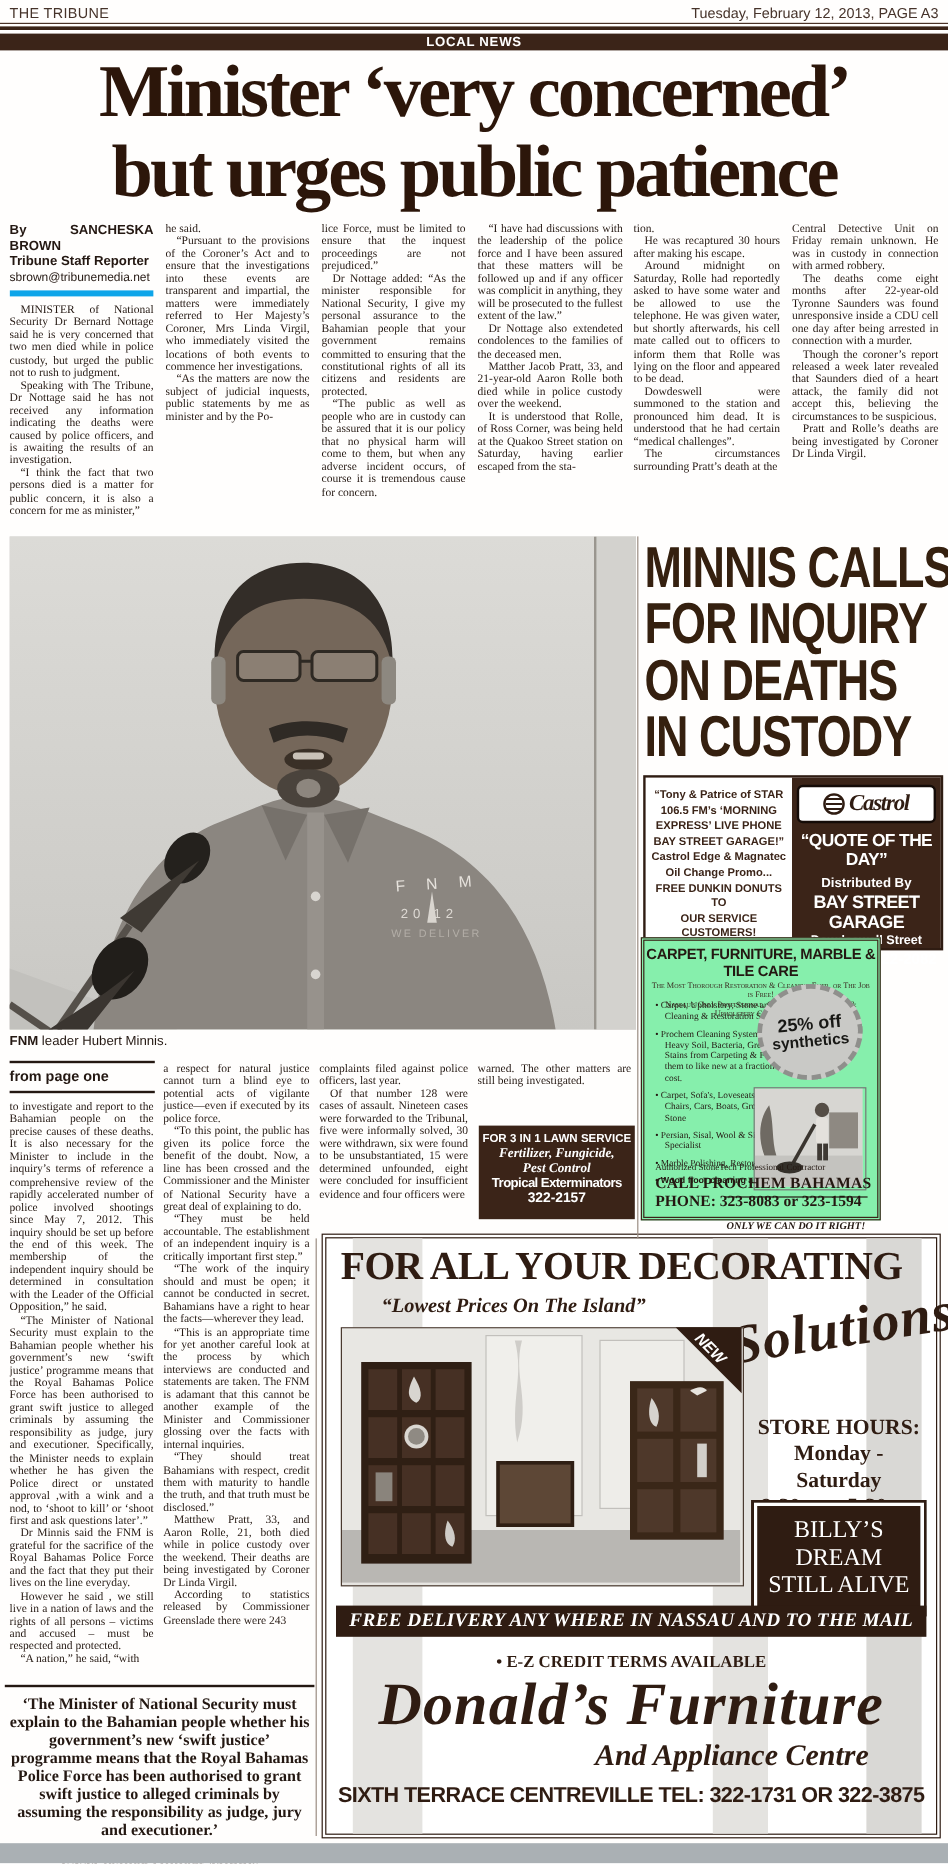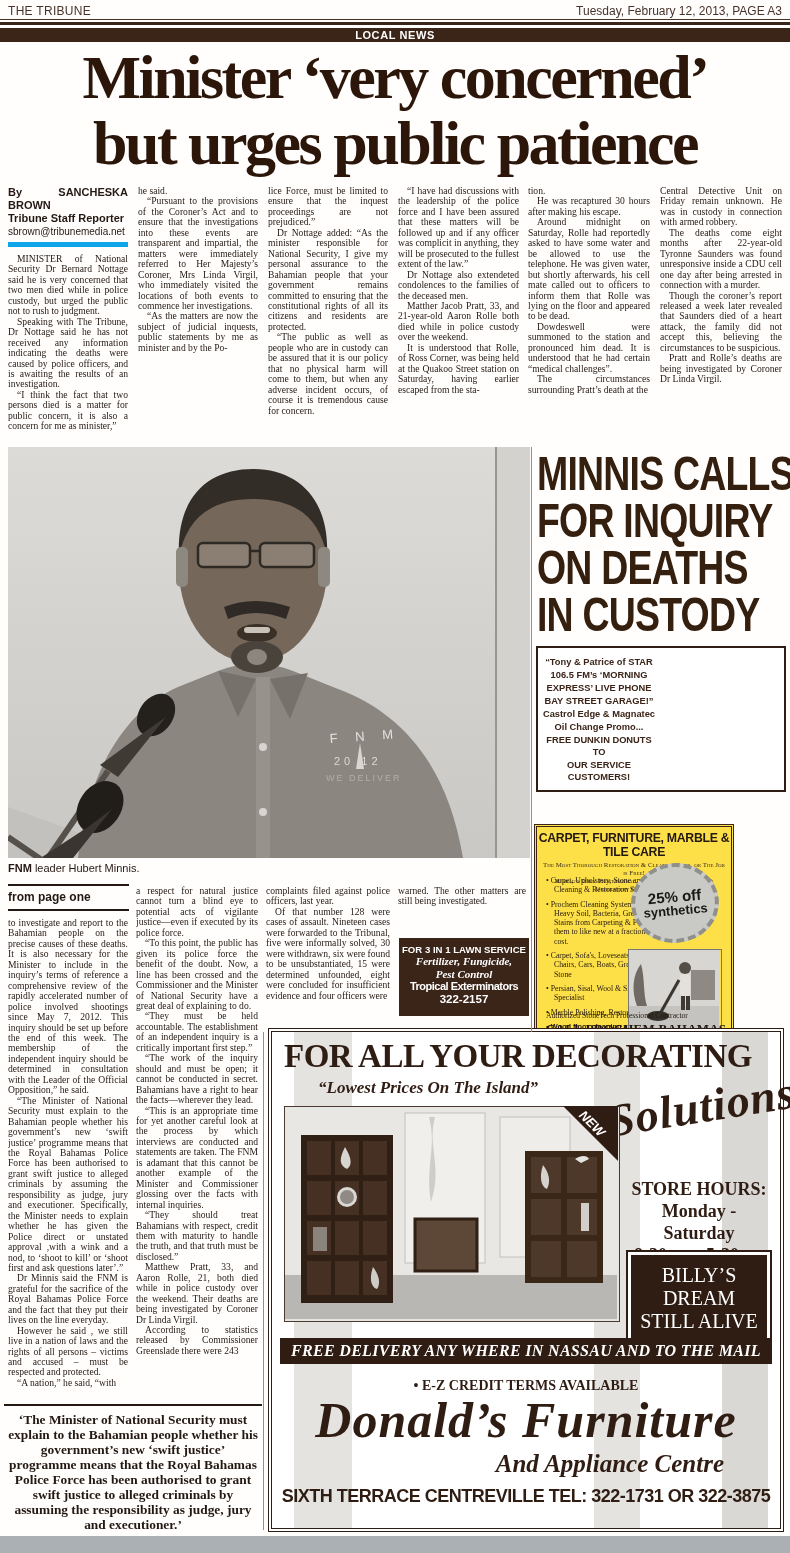--- a/index.html
+++ b/index.html
@@ -60,21 +60,21 @@
   #castrol-logo .circ{width:18px;height:18px;border-radius:50%;border:2px solid #2f1c12;box-sizing:border-box;
     background:repeating-linear-gradient(#fff 0 2px,#2f1c12 2px 4px);}
   #castrol-logo .wordmark{font:bold italic 19px "Liberation Serif",serif;color:#2f1c12;letter-spacing:-1px;}
   .cr-quote{font:bold 14.5px/16px "Liberation Sans",sans-serif;letter-spacing:-.5px;margin-top:7px;}
   .cr-dist{font:bold 11px/14px "Liberation Sans",sans-serif;margin-top:4px;}
   .cr-garage{font:bold 15px/16px "Liberation Sans",sans-serif;letter-spacing:-.5px;margin-top:2px;}
   .cr-street{font:bold 10.5px/12px "Liberation Sans",sans-serif;margin-top:1px;}
   .cr-phones{font:bold 12.5px/15px "Liberation Sans",sans-serif;margin-top:2px;}
 
   
-  #carpet-ad{left:534px;top:824px;width:200px;height:236px;border:3px double #3b2418;background:#fde047;box-sizing:border-box;}
+  #carpet-ad{left:534px;top:781px;width:200px;height:236px;border:3px double #3b2418;background:#86efac;box-sizing:border-box;}
   .carpet-title{text-align:center;font:bold 12.3px "Liberation Sans",sans-serif;color:#241812;margin-top:4px;letter-spacing:-.3px;}
   .carpet-sub{text-align:center;font:6.9px/8px "Liberation Serif",serif;font-variant:small-caps;color:#3a2a20;margin-top:2px;padding:0 6px;}
   #carpet-bullets{position:absolute;left:9px;top:49px;width:152px;font:7.8px/9.3px "Liberation Serif",serif;}
   #carpet-bullets p{margin:0 0 5px;padding-left:8px;text-indent:-8px;}
   #carpet-bullets p::before{content:"•  ";}
   #carpet-bullets p:last-child{font-family:"Liberation Sans",sans-serif;font-weight:bold;font-size:7.4px;}
   #carpet-auth{position:absolute;left:9px;top:184px;font:7.6px "Liberation Serif",serif;}
   #carpet-call{position:absolute;left:9px;top:194px;font:bold 13px "Liberation Serif",serif;letter-spacing:.2px;}
   #carpet-phone{position:absolute;left:9px;top:209px;font:bold 13px "Liberation Serif",serif;}
   #carpet-badge{position:absolute;right:12px;top:36px;width:88px;height:80px;background:#c9c9c6;border-radius:50%;
@@ -280,20 +280,31 @@
     <div id="castrol-left">
         <p>“Tony &amp; Patrice of STAR</p>
         <p>106.5 FM’s ‘MORNING</p>
         <p>EXPRESS’ LIVE PHONE</p>
         <p>BAY STREET GARAGE!”</p>
         <p>Castrol Edge &amp; Magnatec</p>
         <p>Oil Change Promo...</p>
         <p>FREE DUNKIN DONUTS TO</p>
         <p>OUR SERVICE CUSTOMERS!</p>
       </div>
+    <div id="castrol-right">
+      <div id="castrol-logo">
+        <span class="circ"></span>
+        <span class="wordmark">Castrol</span>
+      </div>
+      <div class="cr-quote">“QUOTE OF THE DAY”</div>
+      <div class="cr-dist">Distributed By</div>
+      <div class="cr-garage">BAY STREET GARAGE</div>
+      <div class="cr-street">Dowdeswell Street</div>
+      <div class="cr-phones">322-2434 • 322-2082</div>
+    </div>
   </div>
 
   <div class="abs" id="carpet-ad">
     <div class="carpet-title">CARPET, FURNITURE, MARBLE &amp; TILE CARE</div>
     <div class="carpet-sub">
       <div>The Most Thorough Restoration &amp; Cleaning Ever, or The Job is Free!</div>
       <div>Nassau's Only Professional, Certified Stone Carpet &amp; Upholstery Care Systems.</div>
     </div>
     <div id="carpet-bullets">
         <p>Carpet, Upholstery, Stone and Marble Cleaning &amp; Restoration Specialist.</p>

